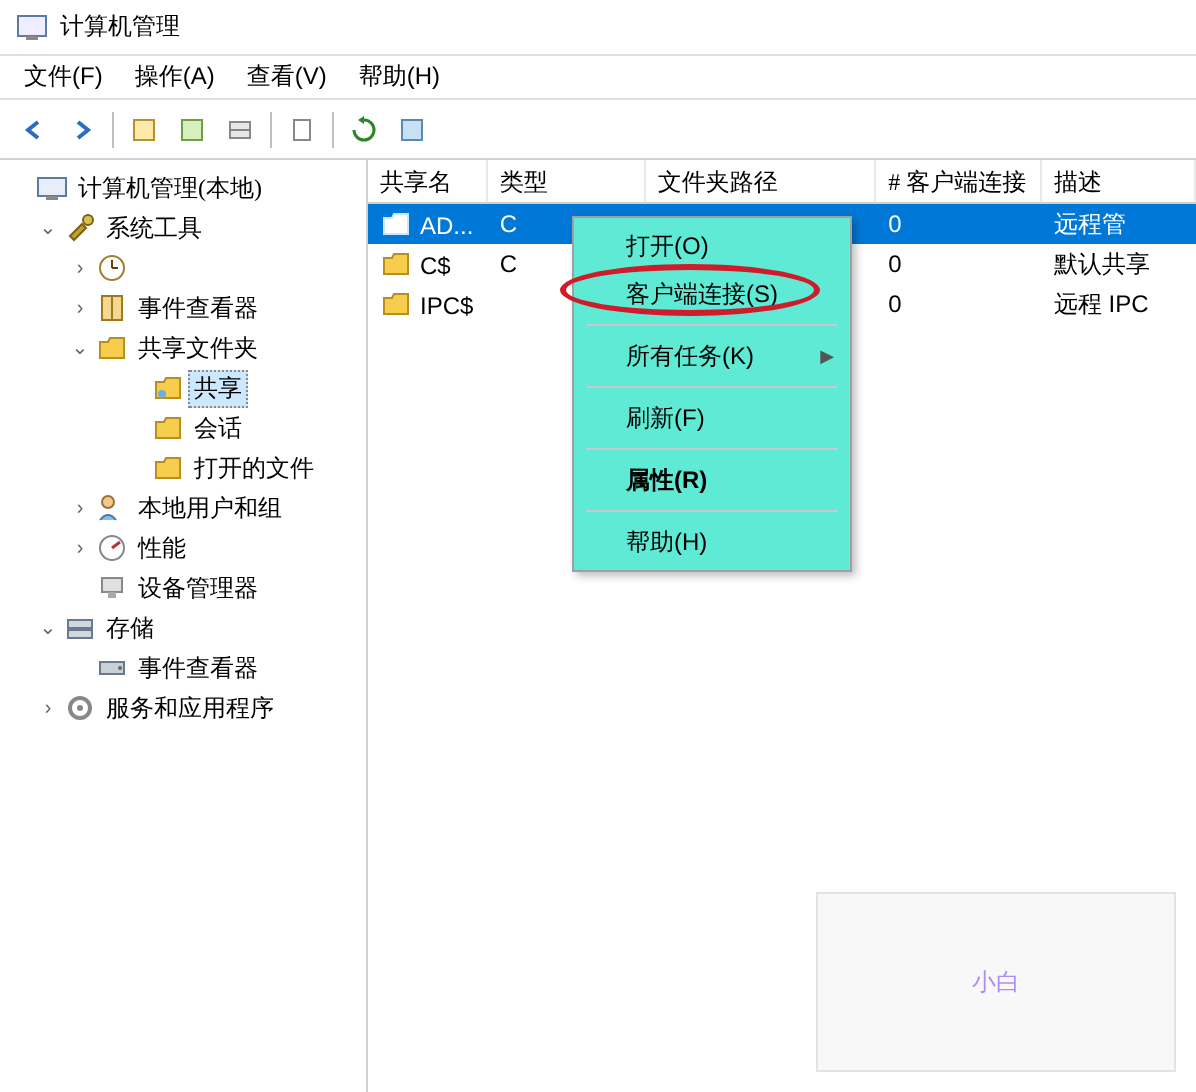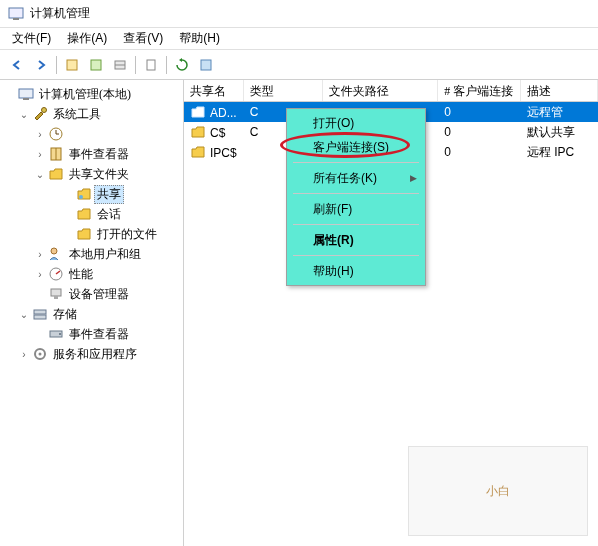--- a/index.html
+++ b/index.html
@@ -34,21 +34,21 @@
 .list-body .row.sel { background: #0078d7; color: #fff; }
 .list-body .cell { padding: 2px 6px; white-space: nowrap; overflow: hidden; display: flex; align-items: flex-end; }
 .list-body .cell .ricon { width: 16px; height: 16px; margin-right: 4px; flex-shrink: 0; }
 
 .context-menu { position: absolute; left: 286px; top: 108px; width: 140px; background: #5eead4; border: 1px solid #a0a0a0; box-shadow: 2px 2px 4px rgba(0,0,0,0.25); padding: 2px; z-index: 10; }
 .context-menu .cm-item { height: 24px; display: flex; align-items: center; padding: 0 20px 0 24px; position: relative; }
 .context-menu .cm-item .arrow { position: absolute; right: 6px; font-size: 9px; color: #555; }
 .context-menu .cm-sep { height: 1px; background: #c8c8c8; margin: 3px 4px; }
 .highlight-oval { position: absolute; left: 280px; top: 132px; width: 130px; height: 26px; border: 3px solid #d01c2a; border-radius: 50%; pointer-events: none; z-index: 20; }
 
-.watermark { position: absolute; right: 10px; bottom: 10px; width: 180px; height: 90px; border: 1px solid #d8d8d8; background: #f6f6f6; opacity: 0.7; display:flex; align-items:center; justify-content:center; color:#a16207; font-size:20px; }
+.watermark { position: absolute; right: 10px; bottom: 10px; width: 180px; height: 90px; border: 1px solid #d8d8d8; background: #f6f6f6; opacity: 0.7; display:flex; align-items:center; justify-content:center; color:#8b5cf6; font-size:20px; }
 
 svg { display:block; }
 </style>
 </head>
 <body>
 
 <div class="titlebar">
   <span class="icon">
     <svg width="16" height="16">
         <rect x="1" y="2" width="14" height="10" fill="#eef" stroke="#5a7aa8"></rect>

